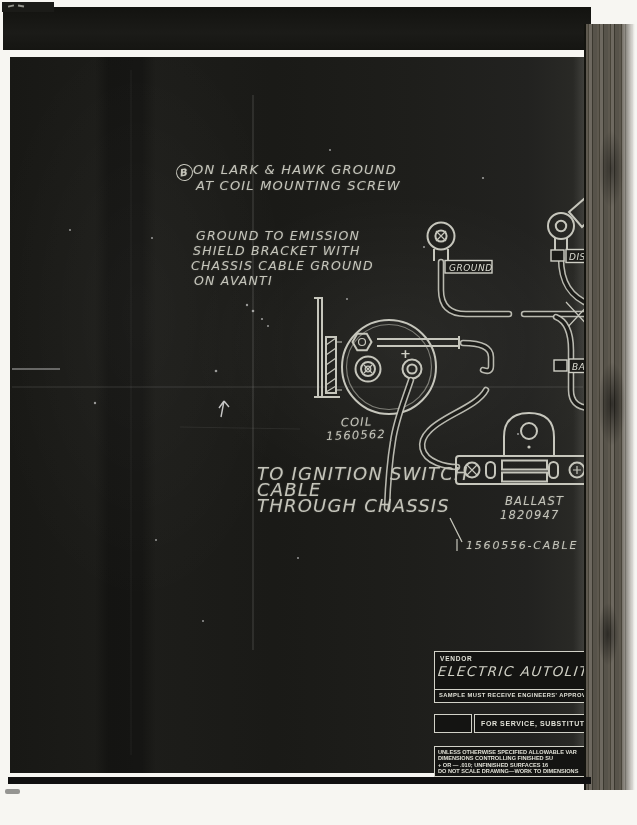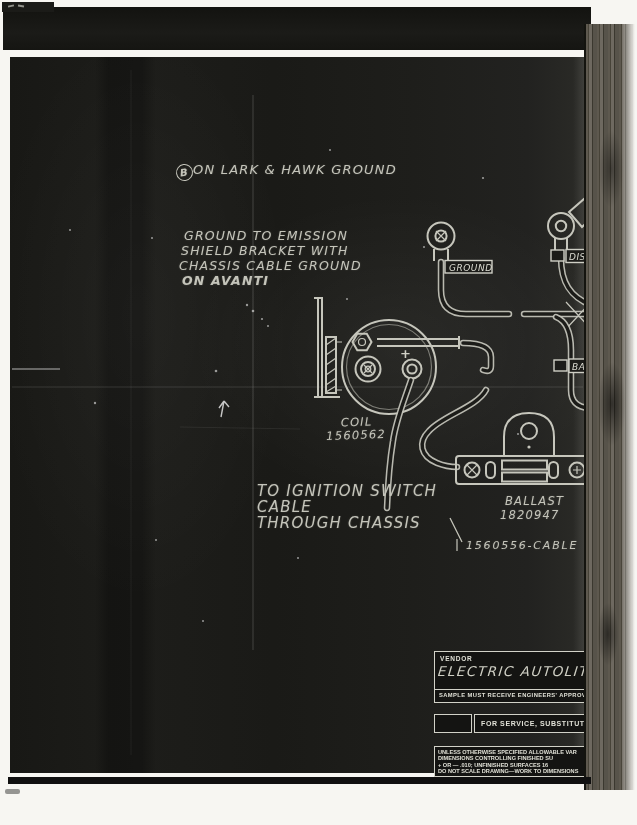--- a/index.html
+++ b/index.html
@@ -41,27 +41,27 @@
   .speck{fill:rgba(255,255,255,.55);}
   
   .hand{position:absolute;z-index:3;color:#c4c4ba;font-family:"DejaVu Sans",sans-serif;
     font-style:italic;letter-spacing:1.2px;white-space:nowrap;
     text-shadow:0 0 2px rgba(235,235,225,.22);}
   .note-b{left:176px;top:162px;font-size:13px;line-height:15.5px;}
   .b-mark{position:absolute;left:0;top:2px;width:15px;height:15px;border:1.6px solid #c4c4ba;
     border-radius:50%;font:italic bold 10px/15px "DejaVu Sans",sans-serif;text-align:center;transform:rotate(-8deg);}
   .b-lines{margin-left:17px;}
   .b-lines .l2{margin-left:3px;}
-  .ground-note{left:184px;top:228px;font-size:12.5px;line-height:15px;}
+  .ground-note{left:196px;top:228px;font-size:12.5px;line-height:15px;}
   .ground-note .l2{margin-left:-3px;}
   .ground-note .l3{margin-left:-5px;font-style:italic;}
-  .ground-note .l4{margin-left:-2px;font-weight:bold;}
+  .ground-note .l4{margin-left:-2px;}
   .coil-label{left:326px;top:416px;font-size:11.5px;line-height:13px;transform:rotate(-2deg);}
   .coil-label .l1{margin-left:15px;}
-  .ign-note{left:257px;top:483px;font-size:15px;line-height:16px;}
+  .ign-note{left:257px;top:466px;font-size:18px;line-height:16px;}
   .ballast-label{left:500px;top:495px;font-size:11.5px;line-height:13.5px;}
   .ballast-label .l1{margin-left:5px;}
   .cable-callout{left:466px;top:539px;font-size:11px;font-weight:normal;letter-spacing:1.8px;}
   
   .tb{position:absolute;left:434px;top:651px;width:153px;z-index:4;color:#e0e0d6;}
   .tb-main{border:1.5px solid #d2d2c8;height:37px;background:#141412;}
   .tb-vendor{font-size:6.5px;font-weight:bold;letter-spacing:.8px;margin:3px 0 1px 5px;}
   .tb-script{font-family:"DejaVu Sans",sans-serif;font-style:italic;font-size:13.5px;
     letter-spacing:1.5px;margin-left:3px;white-space:nowrap;overflow:hidden;color:#cfcfc4;transform:skewX(-6deg);}
   .tb-sample{border:1.5px solid #d2d2c8;border-top:none;height:10px;background:#141412;
@@ -207,20 +207,21 @@
     <g>
       <path class="ln-thin" d="M450,518 L462,542"></path>
       <path class="ln-thin" d="M457,539 L457,551"></path>
     </g>
   </svg>
 
   <div class="hand note-b">
     <span class="b-mark">B</span>
     <div class="b-lines">
       <div>ON LARK &amp; HAWK GROUND</div>
+      <div class="l2">AT COIL MOUNTING SCREW</div>
     </div>
   </div>
 
   <div class="hand ground-note">
     <div>GROUND TO EMISSION</div>
     <div class="l2">SHIELD BRACKET WITH</div>
     <div class="l3">CHASSIS CABLE GROUND</div>
     <div class="l4">ON AVANTI</div>
   </div>
 

